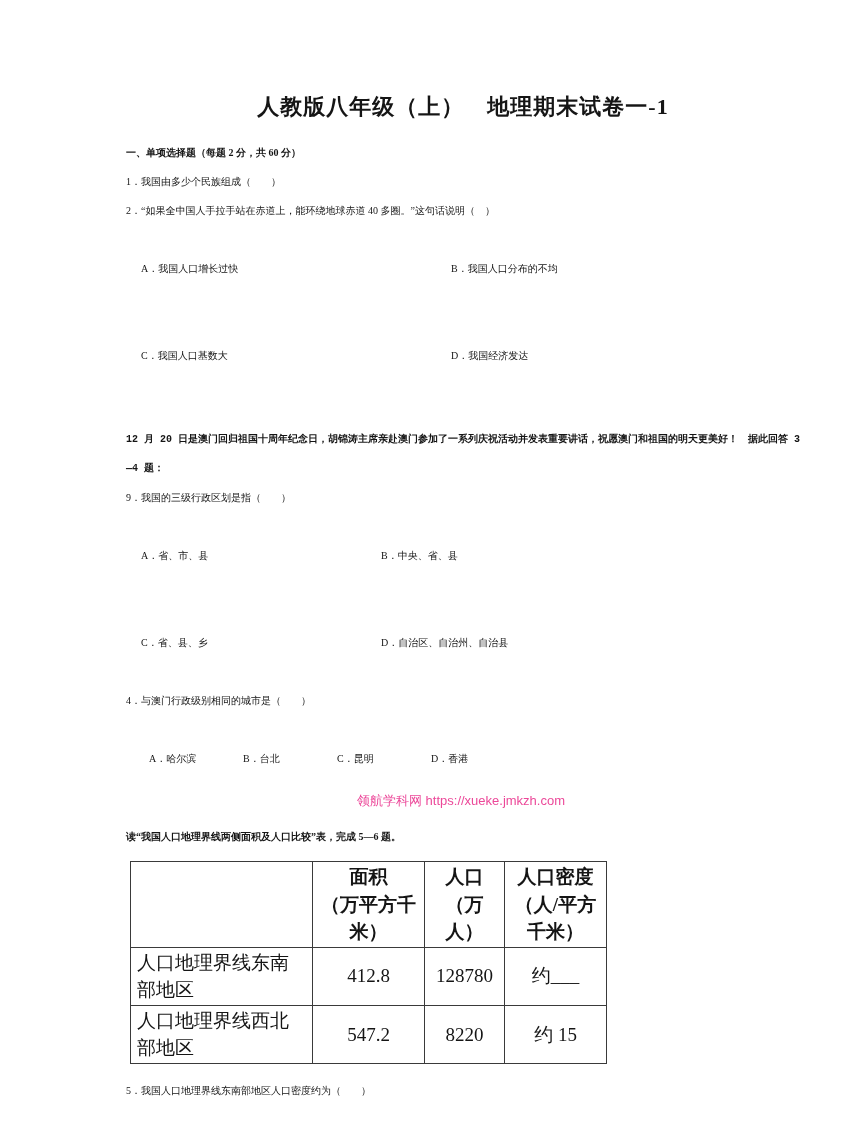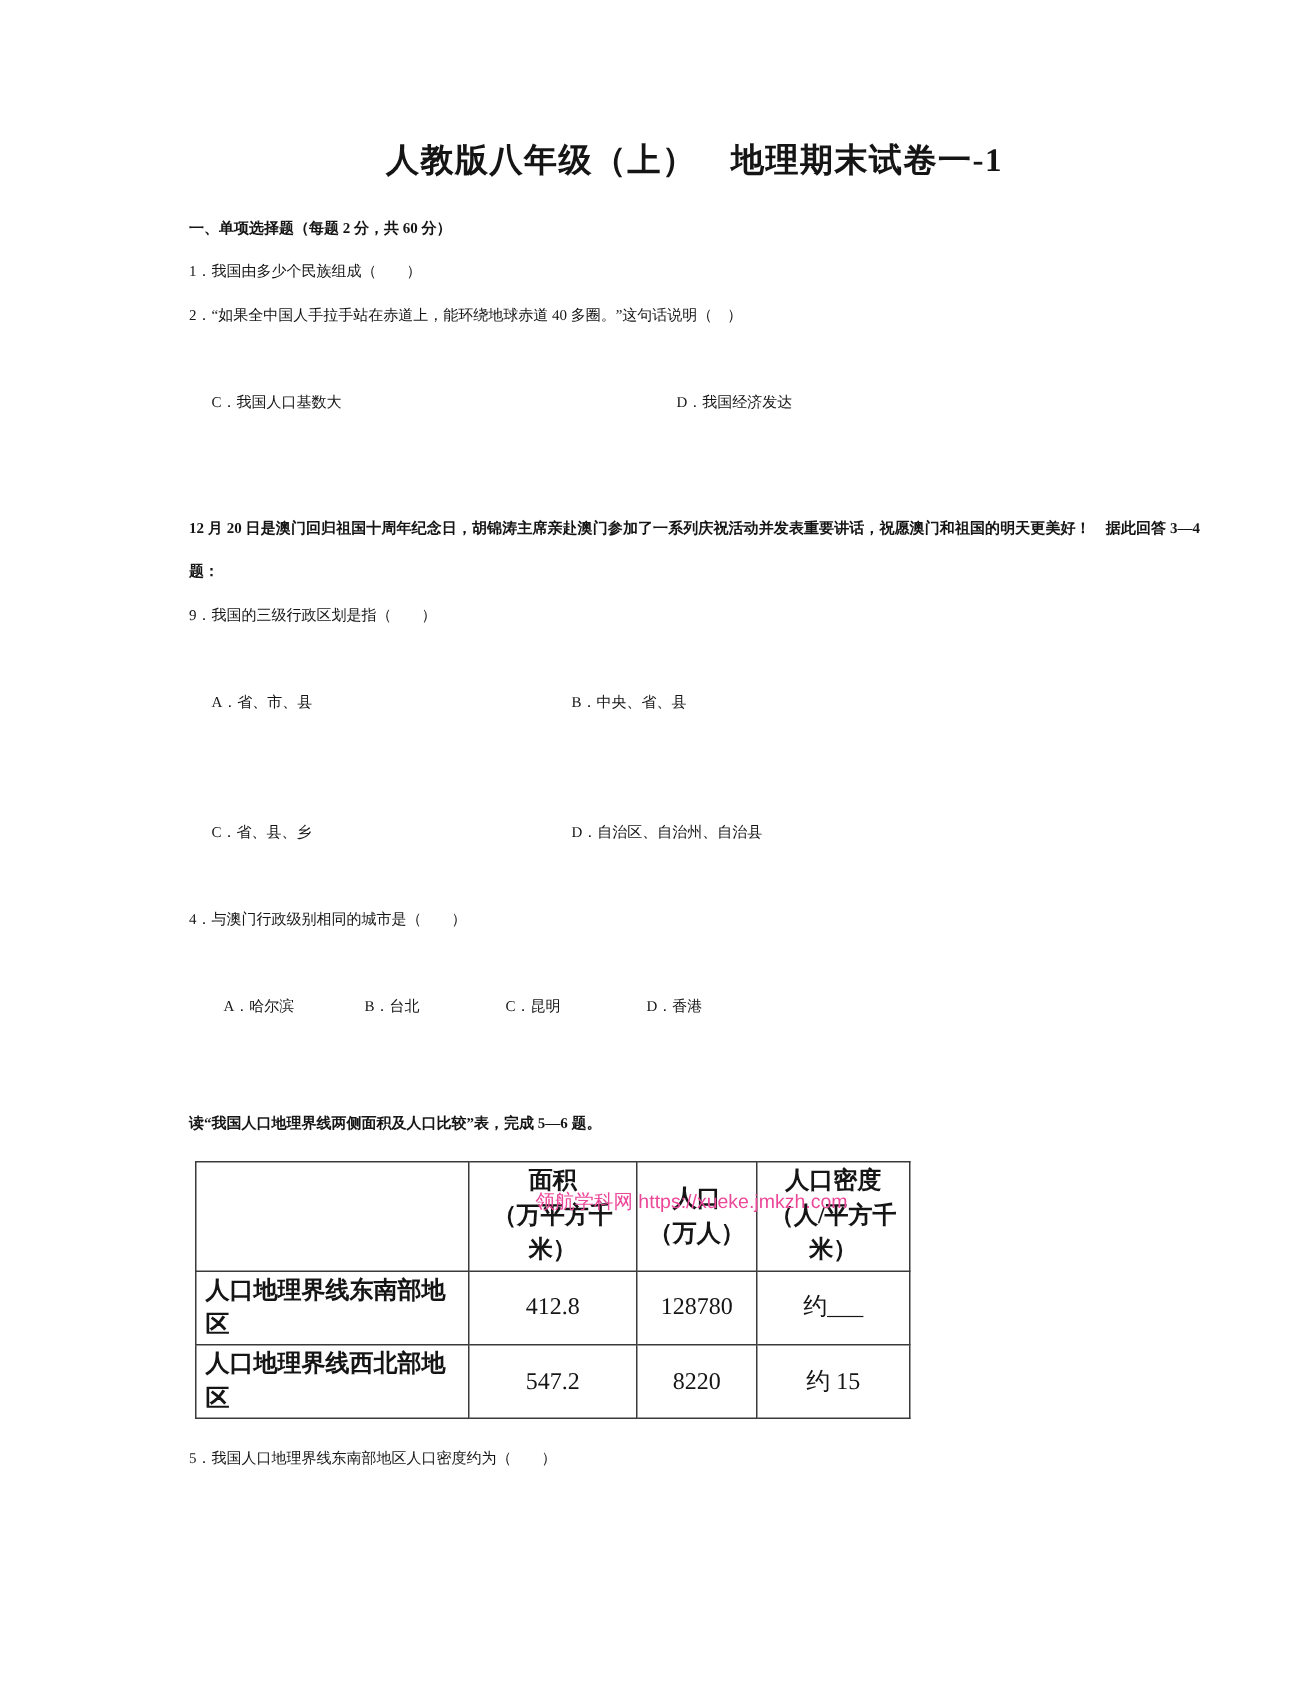--- a/index.html
+++ b/index.html
@@ -12,42 +12,42 @@
   .page { position:relative; width:866px; height:834px; background:#fff;margin-left:28px; }
   .content { padding:92px 94px 0 98px; }
 
   .title {
     text-align:center; font-weight:bold; font-size:22px;
     margin:0 0 16px 0; letter-spacing:1px;
   }
   .line { font-size:10px; line-height:29px; white-space:pre-wrap; }
   .bold { font-weight:bold; }
   .justify { text-align:justify; }
-  .gap-lg { margin-top:26px; }
+  .gap-lg { margin-top:26px;font-family:Liberation Mono, monospace; }
   .gap-md { margin-top:20px; }
   .indent { padding-left:8px; }
 
   
   .opts span { display:inline-block; }
   .c240 span:first-child { width:240px; }
   .c300 span:first-child { width:310px; }
   .g118 span:not(:last-child) { width:122px; }
   .g90  span:not(:last-child) { width:94px; }
 
   
   table.data-table {
     border-collapse:collapse; margin:10px 0 12px 4px;
-    font-size:16px; font-family:"Liberation Serif","DejaVu Serif",serif;
+    font-size:19px; font-family:"Liberation Serif","DejaVu Serif",serif;
   }
   .data-table th, .data-table td {
     border:1px solid #3a3a3a; padding:1px 6px; text-align:center;
     line-height:1.45;
   }
   .data-table th { font-weight:bold; white-space:pre-line; }
-  .data-table td.rowhead { text-align:left; font-weight:bold; }
+  .data-table td.rowhead { text-align:left; font-weight:normal; }
   .data-table col.c1 { width:182px; }
   .data-table col.c2 { width:112px; }
   .data-table col.c3 { width:80px; }
   .data-table col.c4 { width:102px; }
 
   .footer {
     position:absolute; left:0; bottom:24px; width:100%;
     text-align:center; color:#ec4899; font-size:13px;
     font-family:"Liberation Sans","DejaVu Sans",sans-serif;
   }
@@ -58,20 +58,23 @@
 <div class="page">
   <div class="content">
 
     <div class="title">人教版八年级（上）　地理期末试卷一-1</div>
 
     <div class="line bold">一、单项选择题（每题 2 分，共 60 分）</div>
 
     <div class="line">1．我国由多少个民族组成（　　）</div>
 
     <div class="line">2．“如果全中国人手拉手站在赤道上，能环绕地球赤道 40 多圈。”这句话说明（　）</div>
+    <div class="line opts c300">
+      <span>A．我国人口增长过快</span><span>B．我国人口分布的不均</span>
+    </div>
     <div class="line opts c300">
       <span>C．我国人口基数大</span><span>D．我国经济发达</span>
     </div>
 
     <div class="line bold justify gap-lg">12 月 20 日是澳门回归祖国十周年纪念日，胡锦涛主席亲赴澳门参加了一系列庆祝活动并发表重要讲话，祝愿澳门和祖国的明天更美好！　据此回答 3—4 题：</div>
 
     <div class="line">9．我国的三级行政区划是指（　　）</div>
     <div class="line opts c240">
       <span>A．省、市、县</span><span>B．中央、省、县</span>
     </div>

